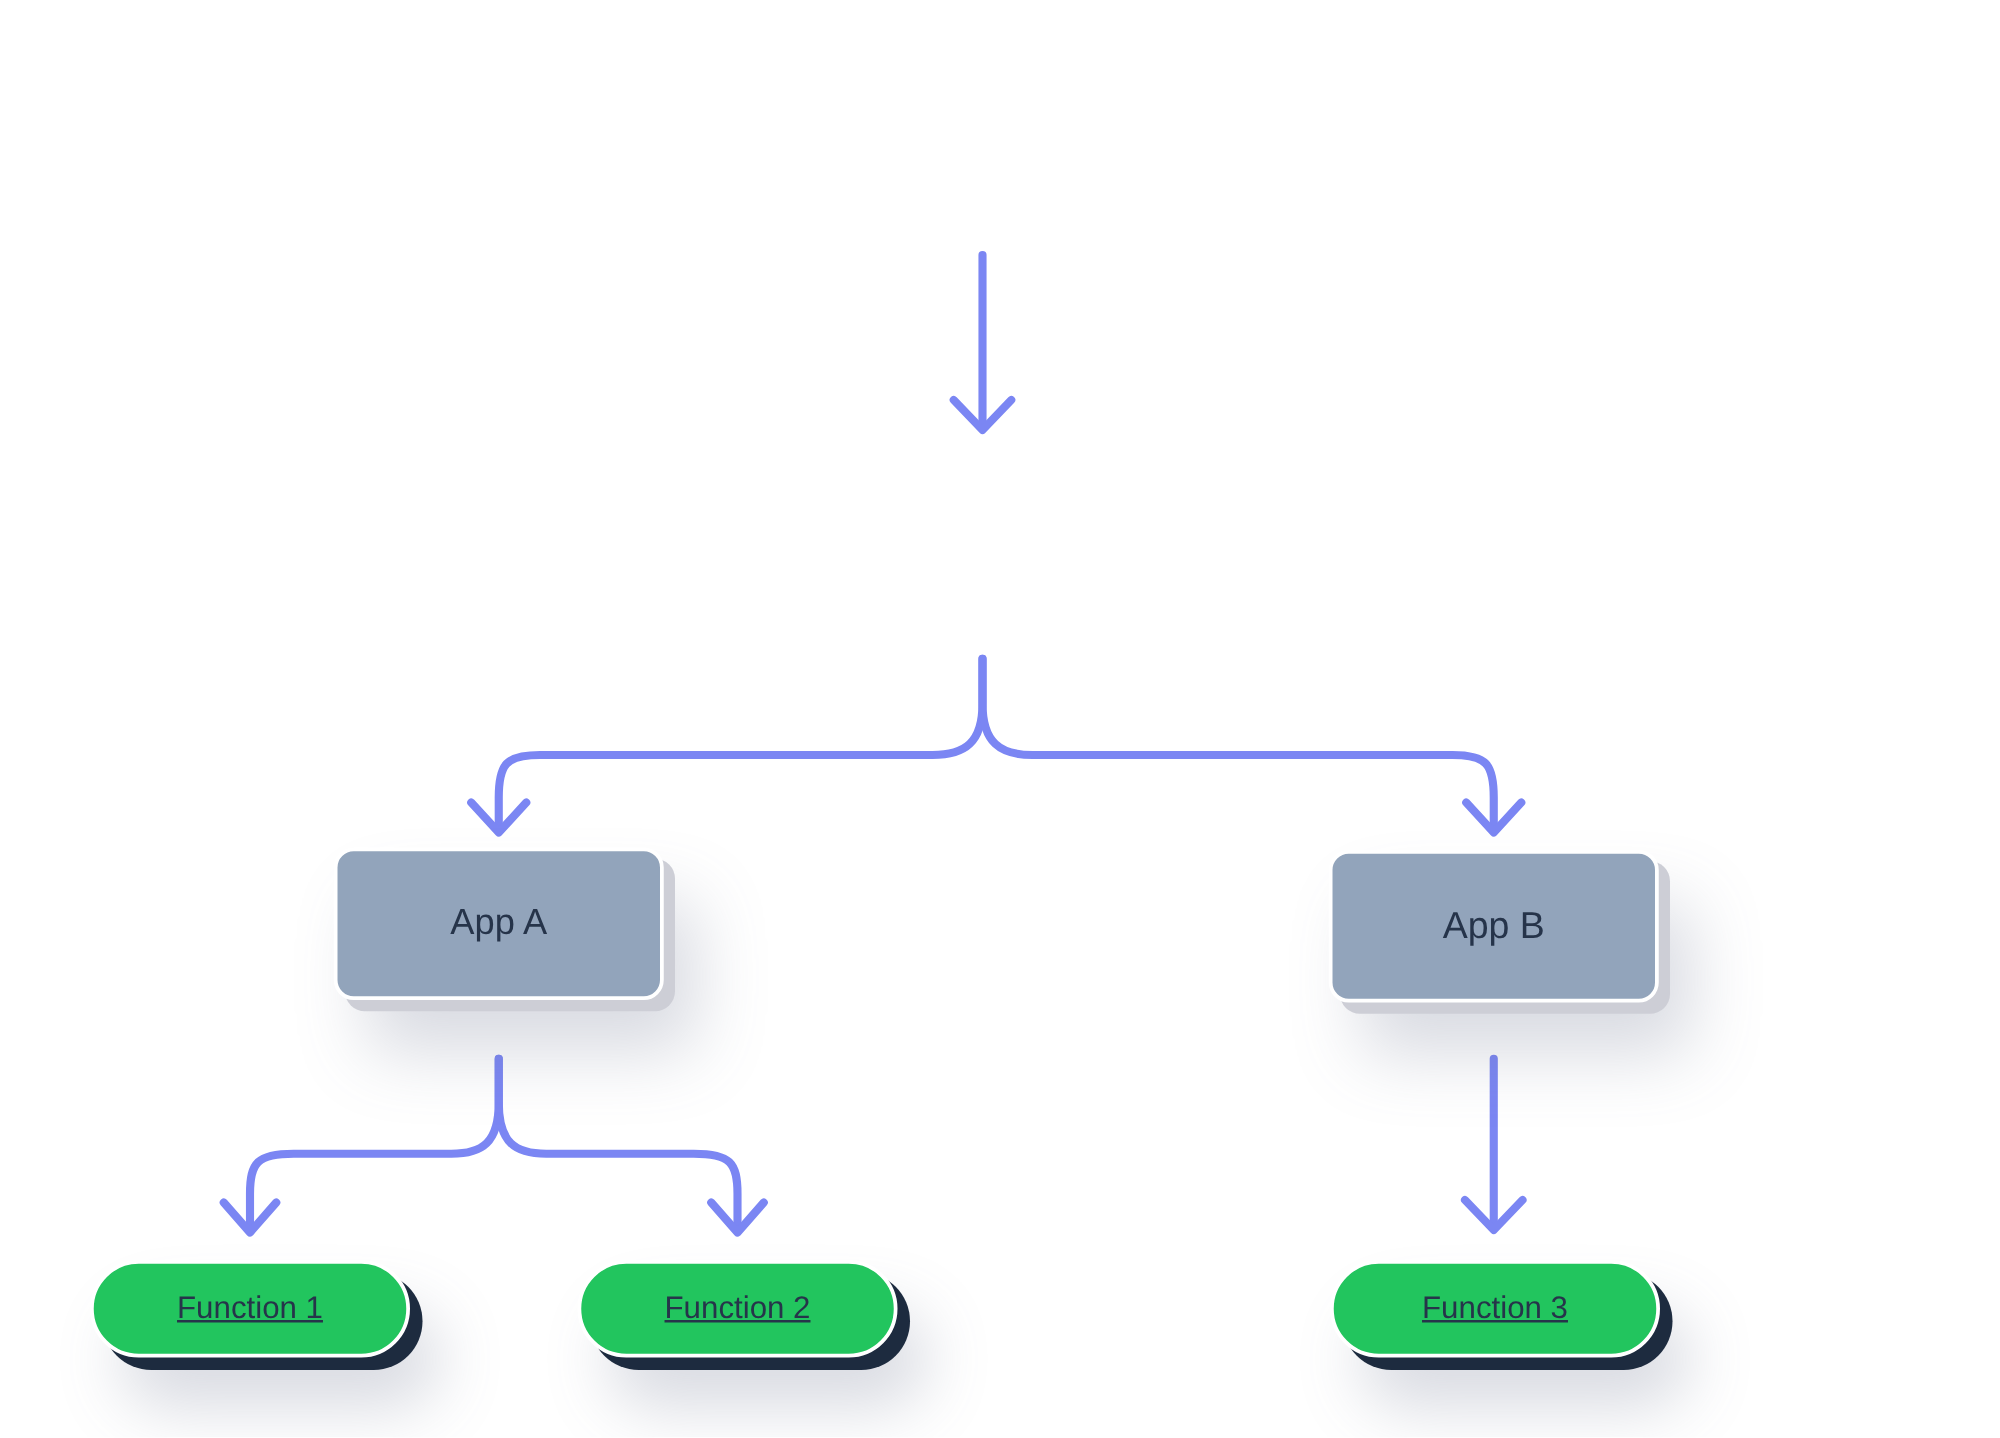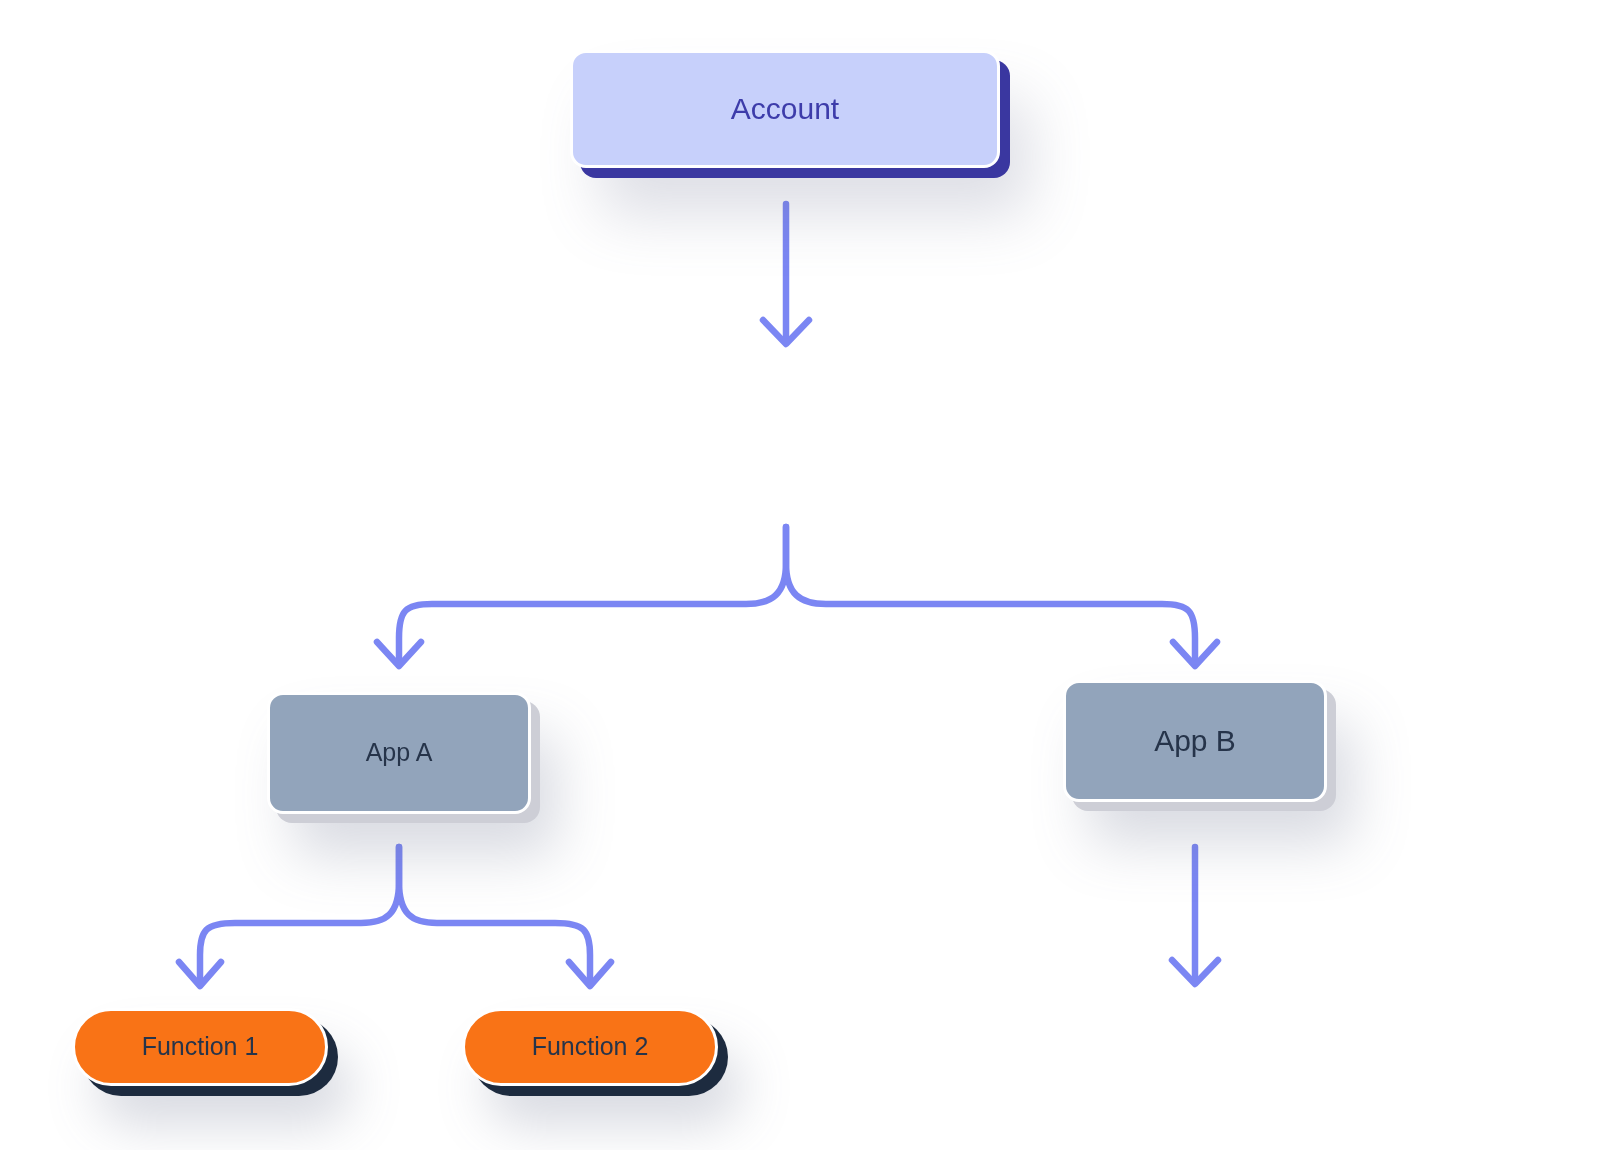--- a/index.html
+++ b/index.html
@@ -38,30 +38,31 @@
     box-shadow: 10px 10px 0 #3a37a0, 30px 48px 60px rgba(105, 110, 140, 0.22);
   }
   
   .node-slate {
     background: #92a4bb;
     color: #26344a;
     box-shadow: 9px 9px 0 #cdced6, 26px 42px 55px rgba(105, 110, 140, 0.25);
   }
   
   .node-slate-dark {
-    background: #f97316;
+    background: #22c55e;
     color: #26344a;
     box-shadow: 10px 10px 0 #1d2b3f, 24px 40px 50px rgba(105, 110, 140, 0.25);
+    text-decoration: underline;
   }
   .rounded { border-radius: 16px; }
   .pill    { border-radius: 70px; }
 
   #node-account     { left: 570px;  top: 50px;   width: 430px; height: 118px; font-size: 30px; }
   #node-environment { left: 572px;  top: 376px;  width: 432px; height: 122px; font-size: 28px; }
-  #node-app-a       { left: 267px;  top: 692px;  width: 264px; height: 122px; font-size: 25px; }
+  #node-app-a       { left: 267px;  top: 678px;  width: 264px; height: 122px; font-size: 29px; }
   #node-app-b       { left: 1063px; top: 680px;  width: 264px; height: 122px; font-size: 30px; }
   #node-function-1  { left: 72px;   top: 1008px; width: 256px; height: 78px;  font-size: 25px; border-radius: 42px; }
   #node-function-2  { left: 462px;  top: 1008px; width: 256px; height: 78px;  font-size: 25px; border-radius: 42px; text-align: right; }
   #node-function-3  { left: 1064px; top: 1008px; width: 264px; height: 78px;  font-size: 25px; border-radius: 42px; }
 
   .edge {
     fill: none;
     stroke: #7b86f3;
     stroke-width: 6.5;
     stroke-linecap: round;
@@ -99,35 +100,35 @@
       <path class="edge" d="M399 847 L399 882 C399 914 412 923 437 923 L555 923 C584 923 590 930 590 955 L590 982"></path>
       <path class="edge" d="M569 962 L590 986 L611 962"></path>
     </g>
 
     <g>
       <path class="edge" d="M1195 847 L1195 978"></path>
       <path class="edge" d="M1172 960 L1195 984 L1218 960"></path>
     </g>
   </svg>
 
-  <div id="node-account" class="node node-indigo rounded">
-    <span>Account</span>
-  </div>
 
 
   <div id="node-app-a" class="node node-slate rounded">
     <span>App A</span>
   </div>
 
   <div id="node-app-b" class="node node-slate rounded">
     <span>App B</span>
   </div>
 
   <div id="node-function-1" class="node node-slate-dark pill">
     <span>Function 1</span>
   </div>
 
   <div id="node-function-2" class="node node-slate-dark pill">
     <span>Function 2</span>
   </div>
 
+  <div id="node-function-3" class="node node-slate-dark pill">
+    <span>Function 3</span>
+  </div>
 
 </div>
 
 </body></html>

